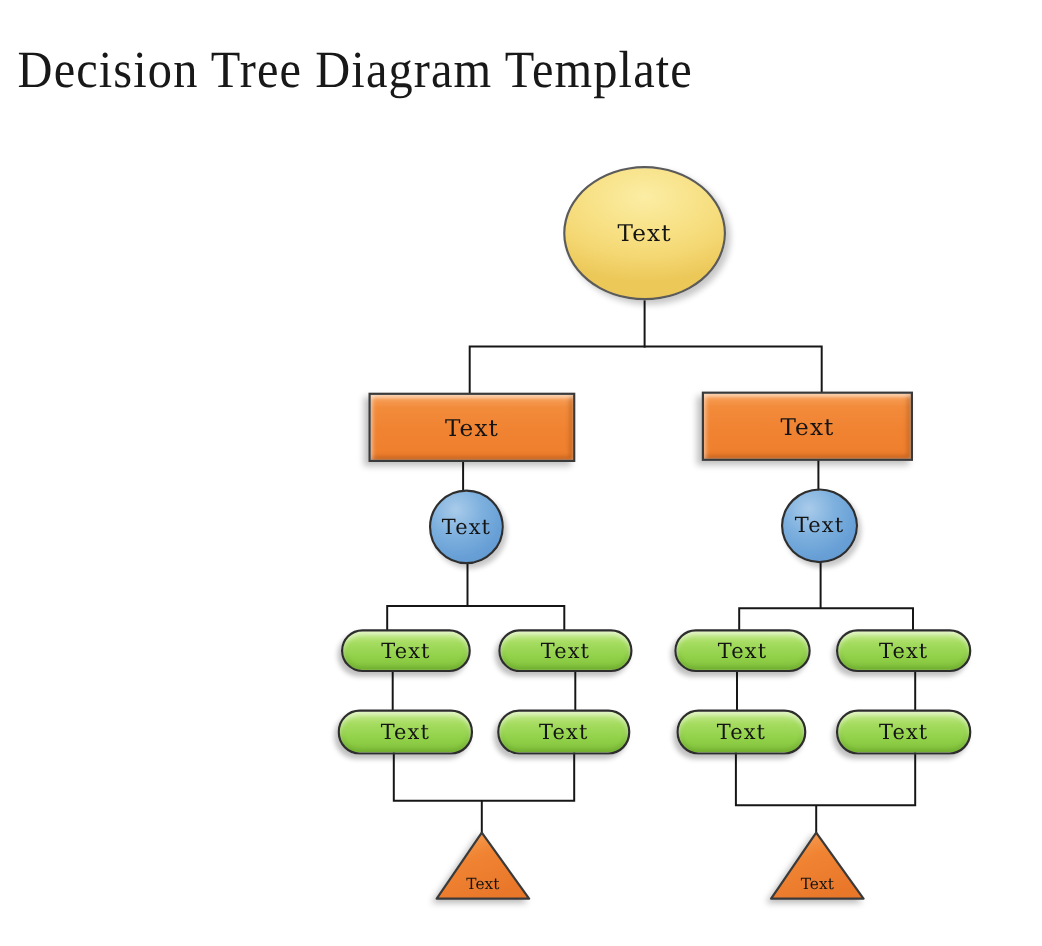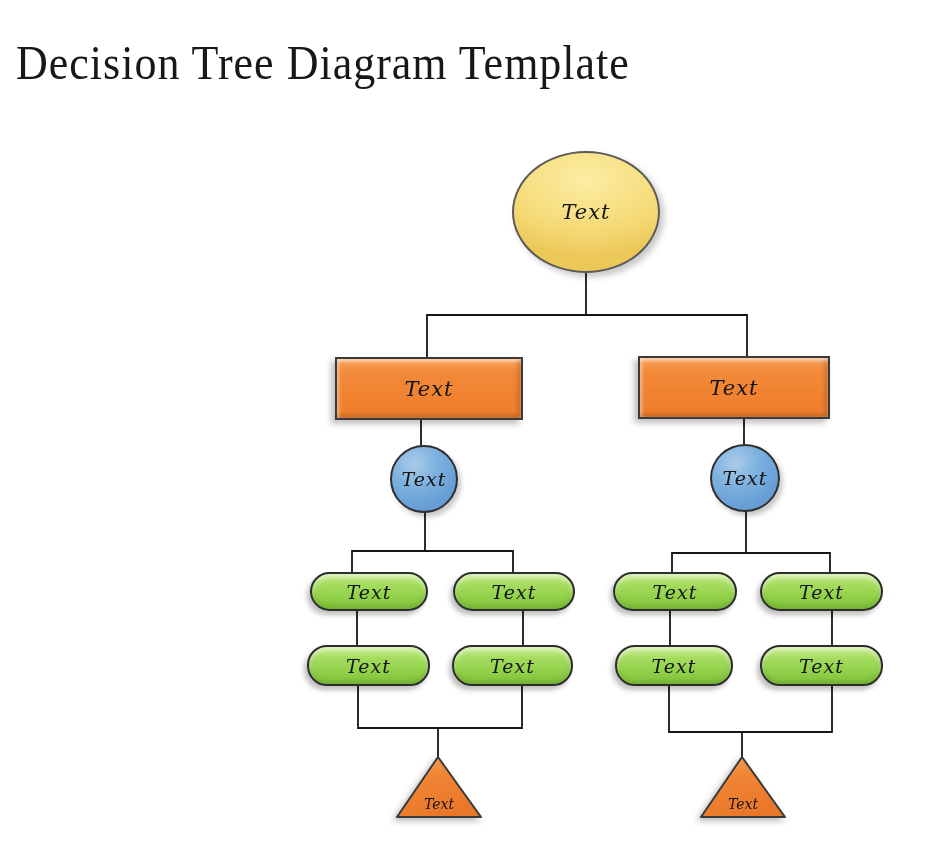--- a/index.html
+++ b/index.html
@@ -9,21 +9,21 @@
   }
   .title{
     position:absolute;left:16px;top:36px;margin:0;
     font-family:"Liberation Serif", serif;
     font-weight:400;font-size:44px;letter-spacing:1px;color:#181818;
     white-space:nowrap;transform:scaleY(1.08);transform-origin:left top;
   }
   .connectors{position:absolute;left:0;top:0;}
   .node{
     position:absolute;display:flex;align-items:center;justify-content:center;
-    box-sizing:border-box;color:#141414;font-style:italic;
+    box-sizing:border-box;color:#141414;
   }
   .lbl{
     font-family:"DejaVu Serif", serif;font-size:21px;letter-spacing:1px;
     color:#141414;user-select:none;
   }
   .ellipse{
     border-radius:50%;border:2px solid #5b5b5b;
     background:radial-gradient(ellipse 85% 65% at 50% 22%, #fbeda4 0%, #f8e288 40%, #f4d772 72%, #ecc859 100%);
     box-shadow:4px 4px 6px rgba(0,0,0,0.22);
   }

